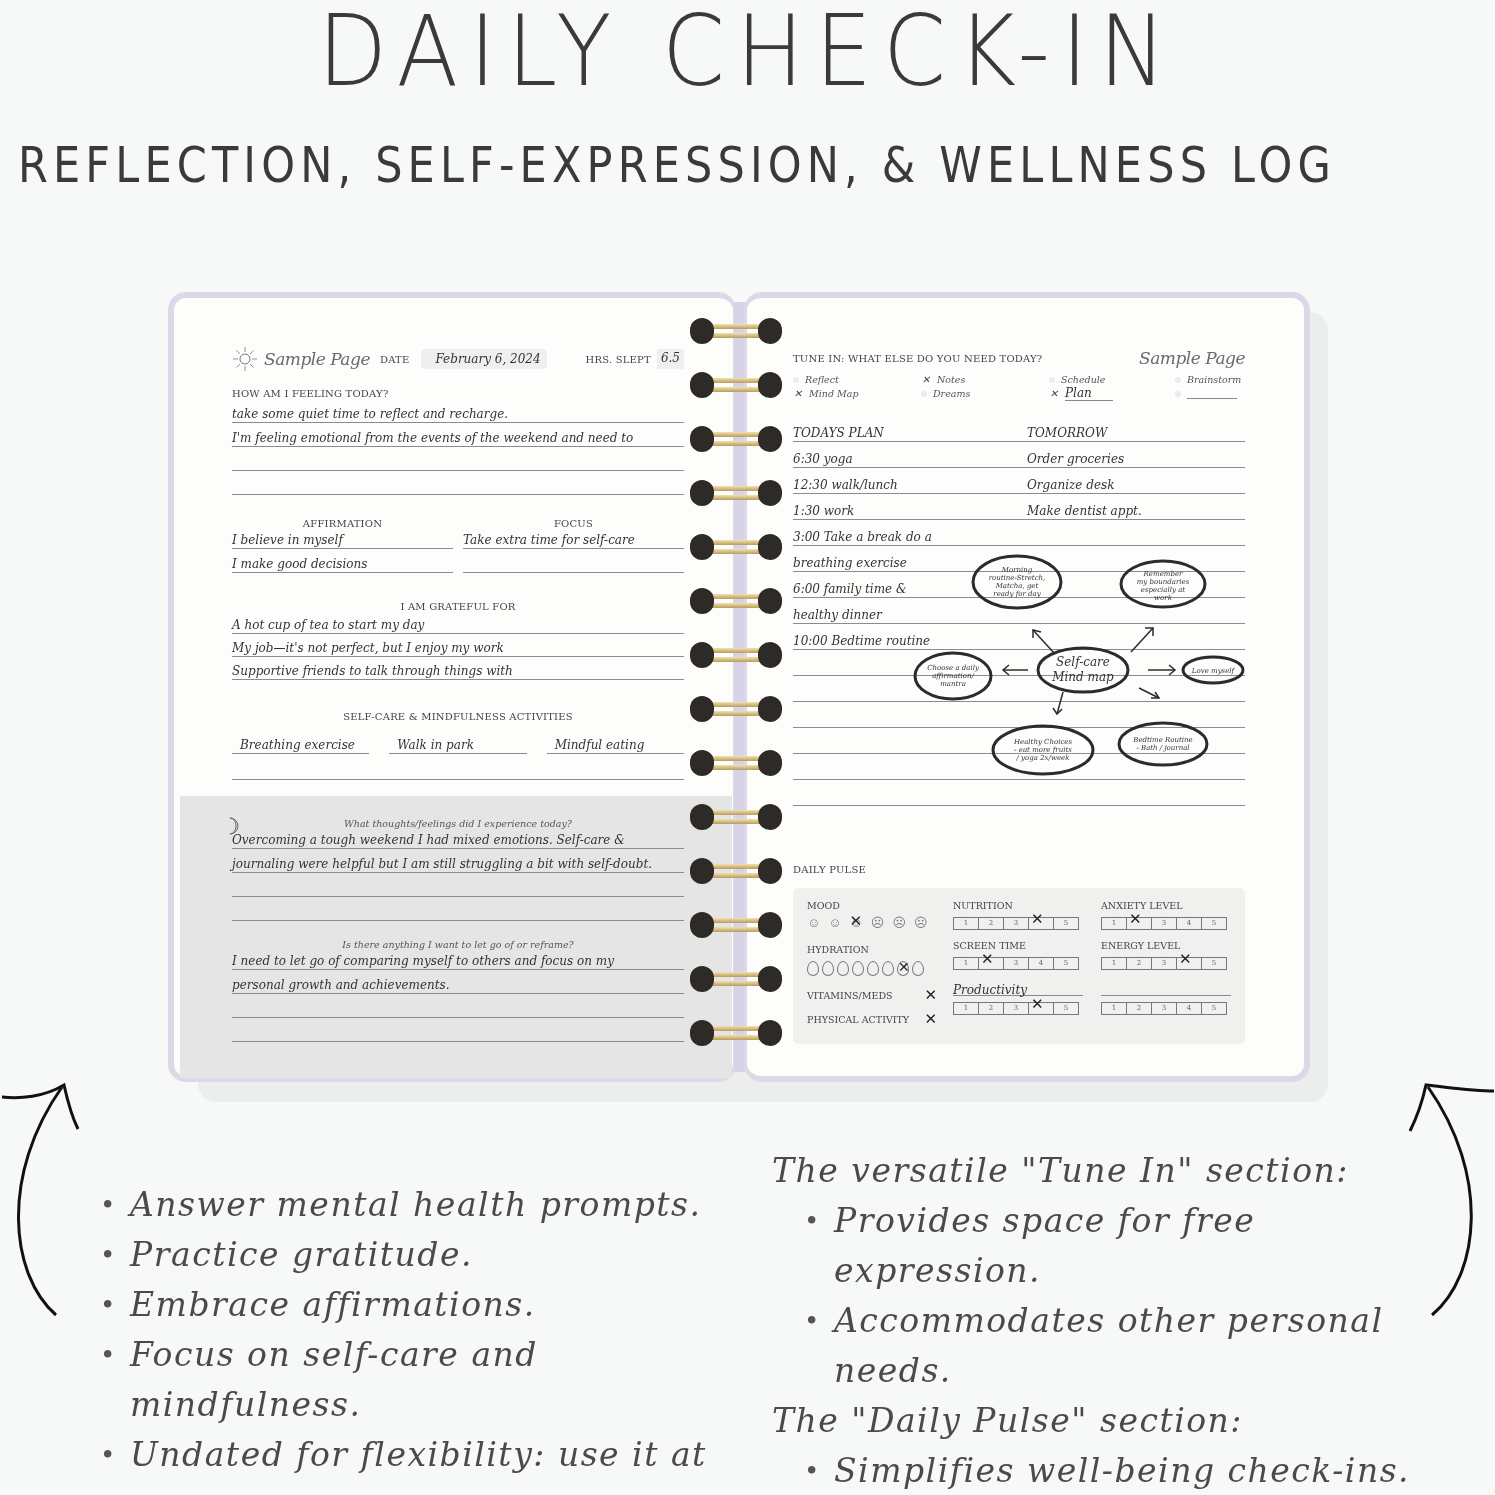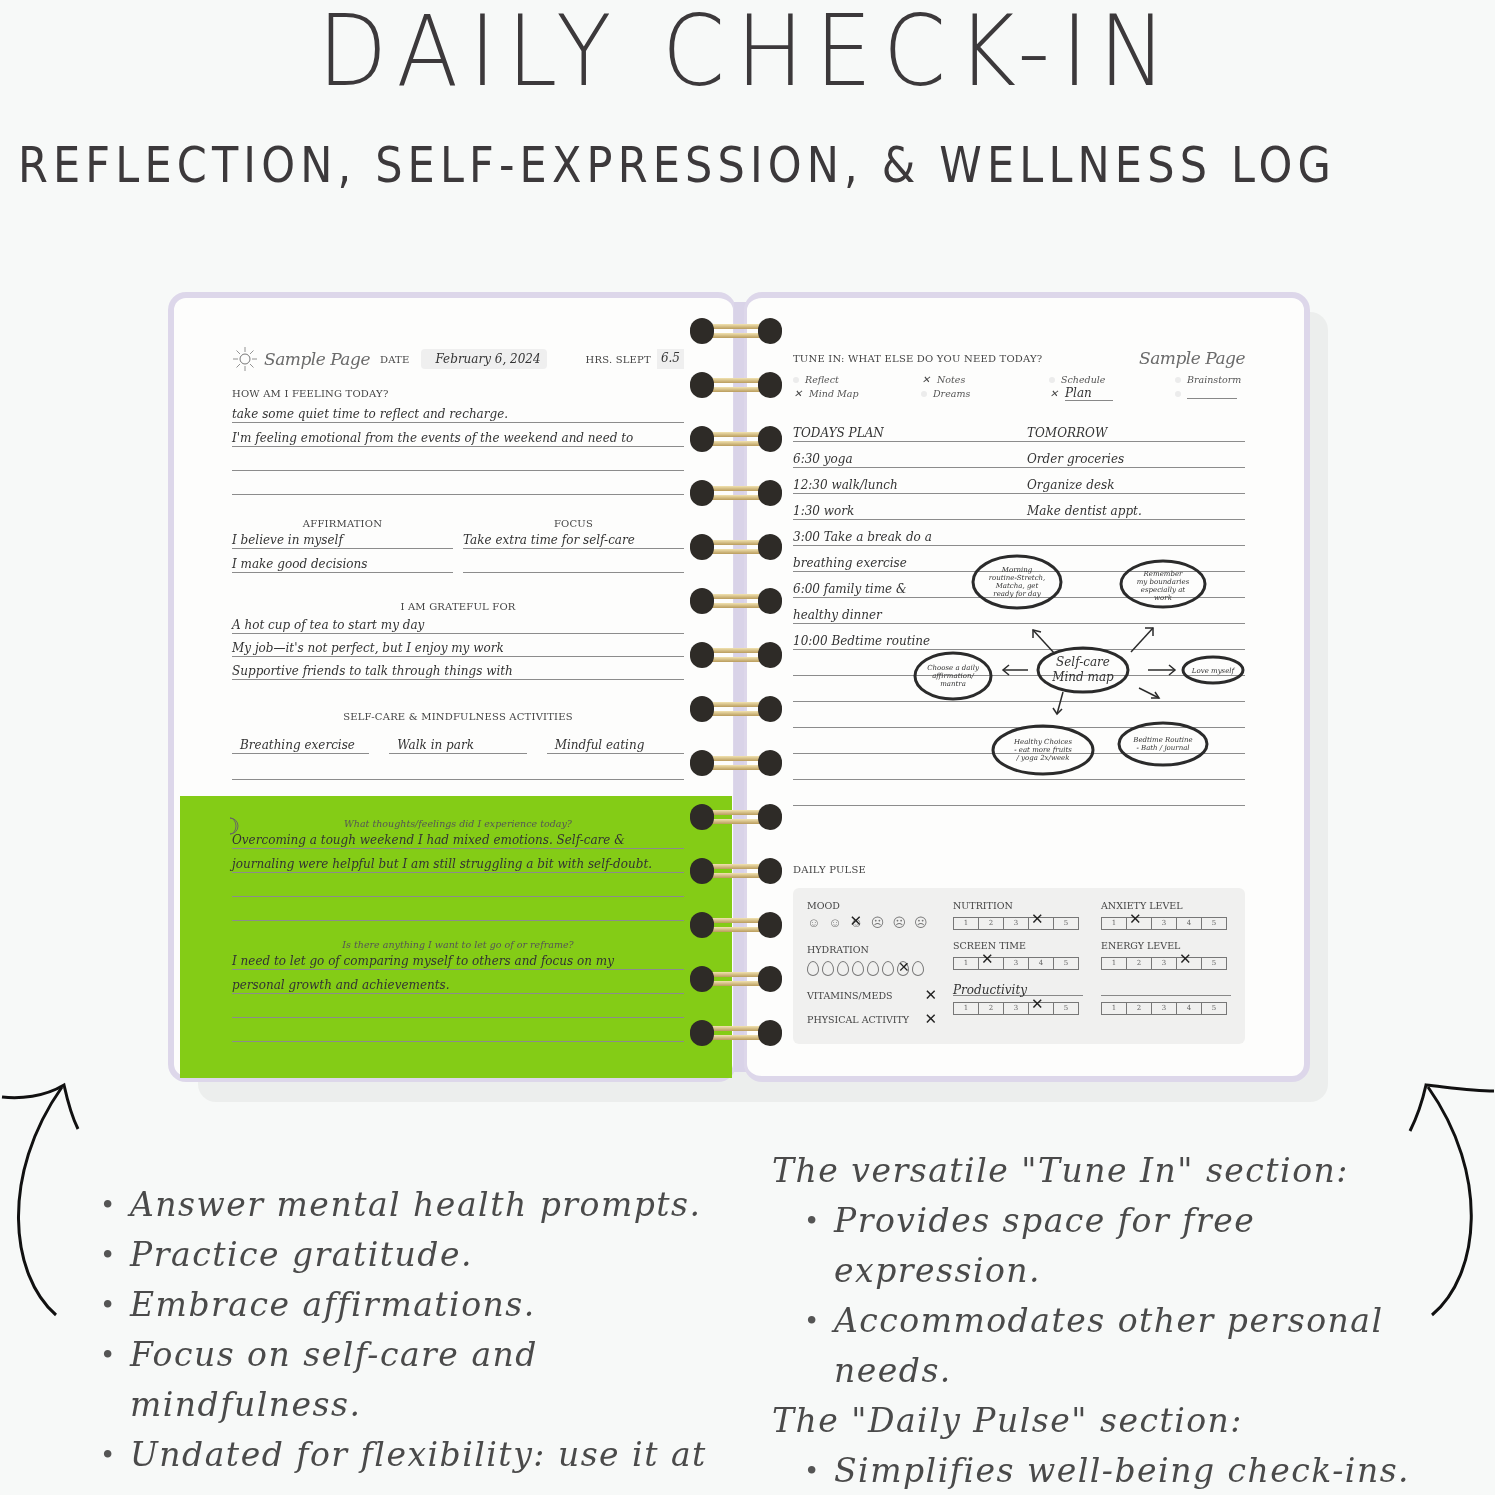--- a/index.html
+++ b/index.html
@@ -31,21 +31,21 @@
   .script { font-family: "DejaVu Serif", serif; font-style: italic; font-size: 17px; color: #6b6b6b; letter-spacing: -0.5px; }
   .sun { display: inline-block; width: 26px; height: 26px; }
   .header-row { position: absolute; left: 58px; top: 54px; width: 452px; height: 26px; display: flex; align-items: center; }
   .date-box { background: #efefef; border-radius: 4px; padding: 2px 14px; margin-left: 12px; width: 126px; height: 20px; display: flex; align-items: center; }
   .slept-box { background: #efefef; margin-left: 6px; padding: 2px 4px; height: 20px; display: flex; }
 
   .two-col { display: flex; gap: 10px; }
   .two-col > div { flex: 1; }
   .center { text-align: center; }
 
-  .grey-section { position: absolute; left: 6px; top: 498px; width: 552px; height: 282px; background: #84cc16; }
+  .grey-section { position: absolute; left: 6px; top: 498px; width: 552px; height: 282px; background: #e5e5e5; }
   .serif-italic { font-family: "DejaVu Serif", serif; font-style: italic; font-size: 9.5px; color: #555; }
 
   
   .rp { position: absolute; left: 46px; width: 452px; }
   .check { display: inline-block; width: 10px; font-size: 10px; color: #444; text-align: center; }
   .tune-grid { display: grid; grid-template-columns: 128px 128px 126px 70px; row-gap: 1px; }
   .tune-item { display: flex; align-items: center; gap: 6px; font-family: "DejaVu Serif", serif; font-style: italic; font-size: 9.5px; color: #555; }
   .dot { width: 6px; height: 6px; border-radius: 50%; background: #ececec; display: inline-block; }
 
   .plan-line { height: 26px; border-bottom: 1px solid #8c8c8c; display: flex; align-items: flex-end; padding-bottom: 1px; }

